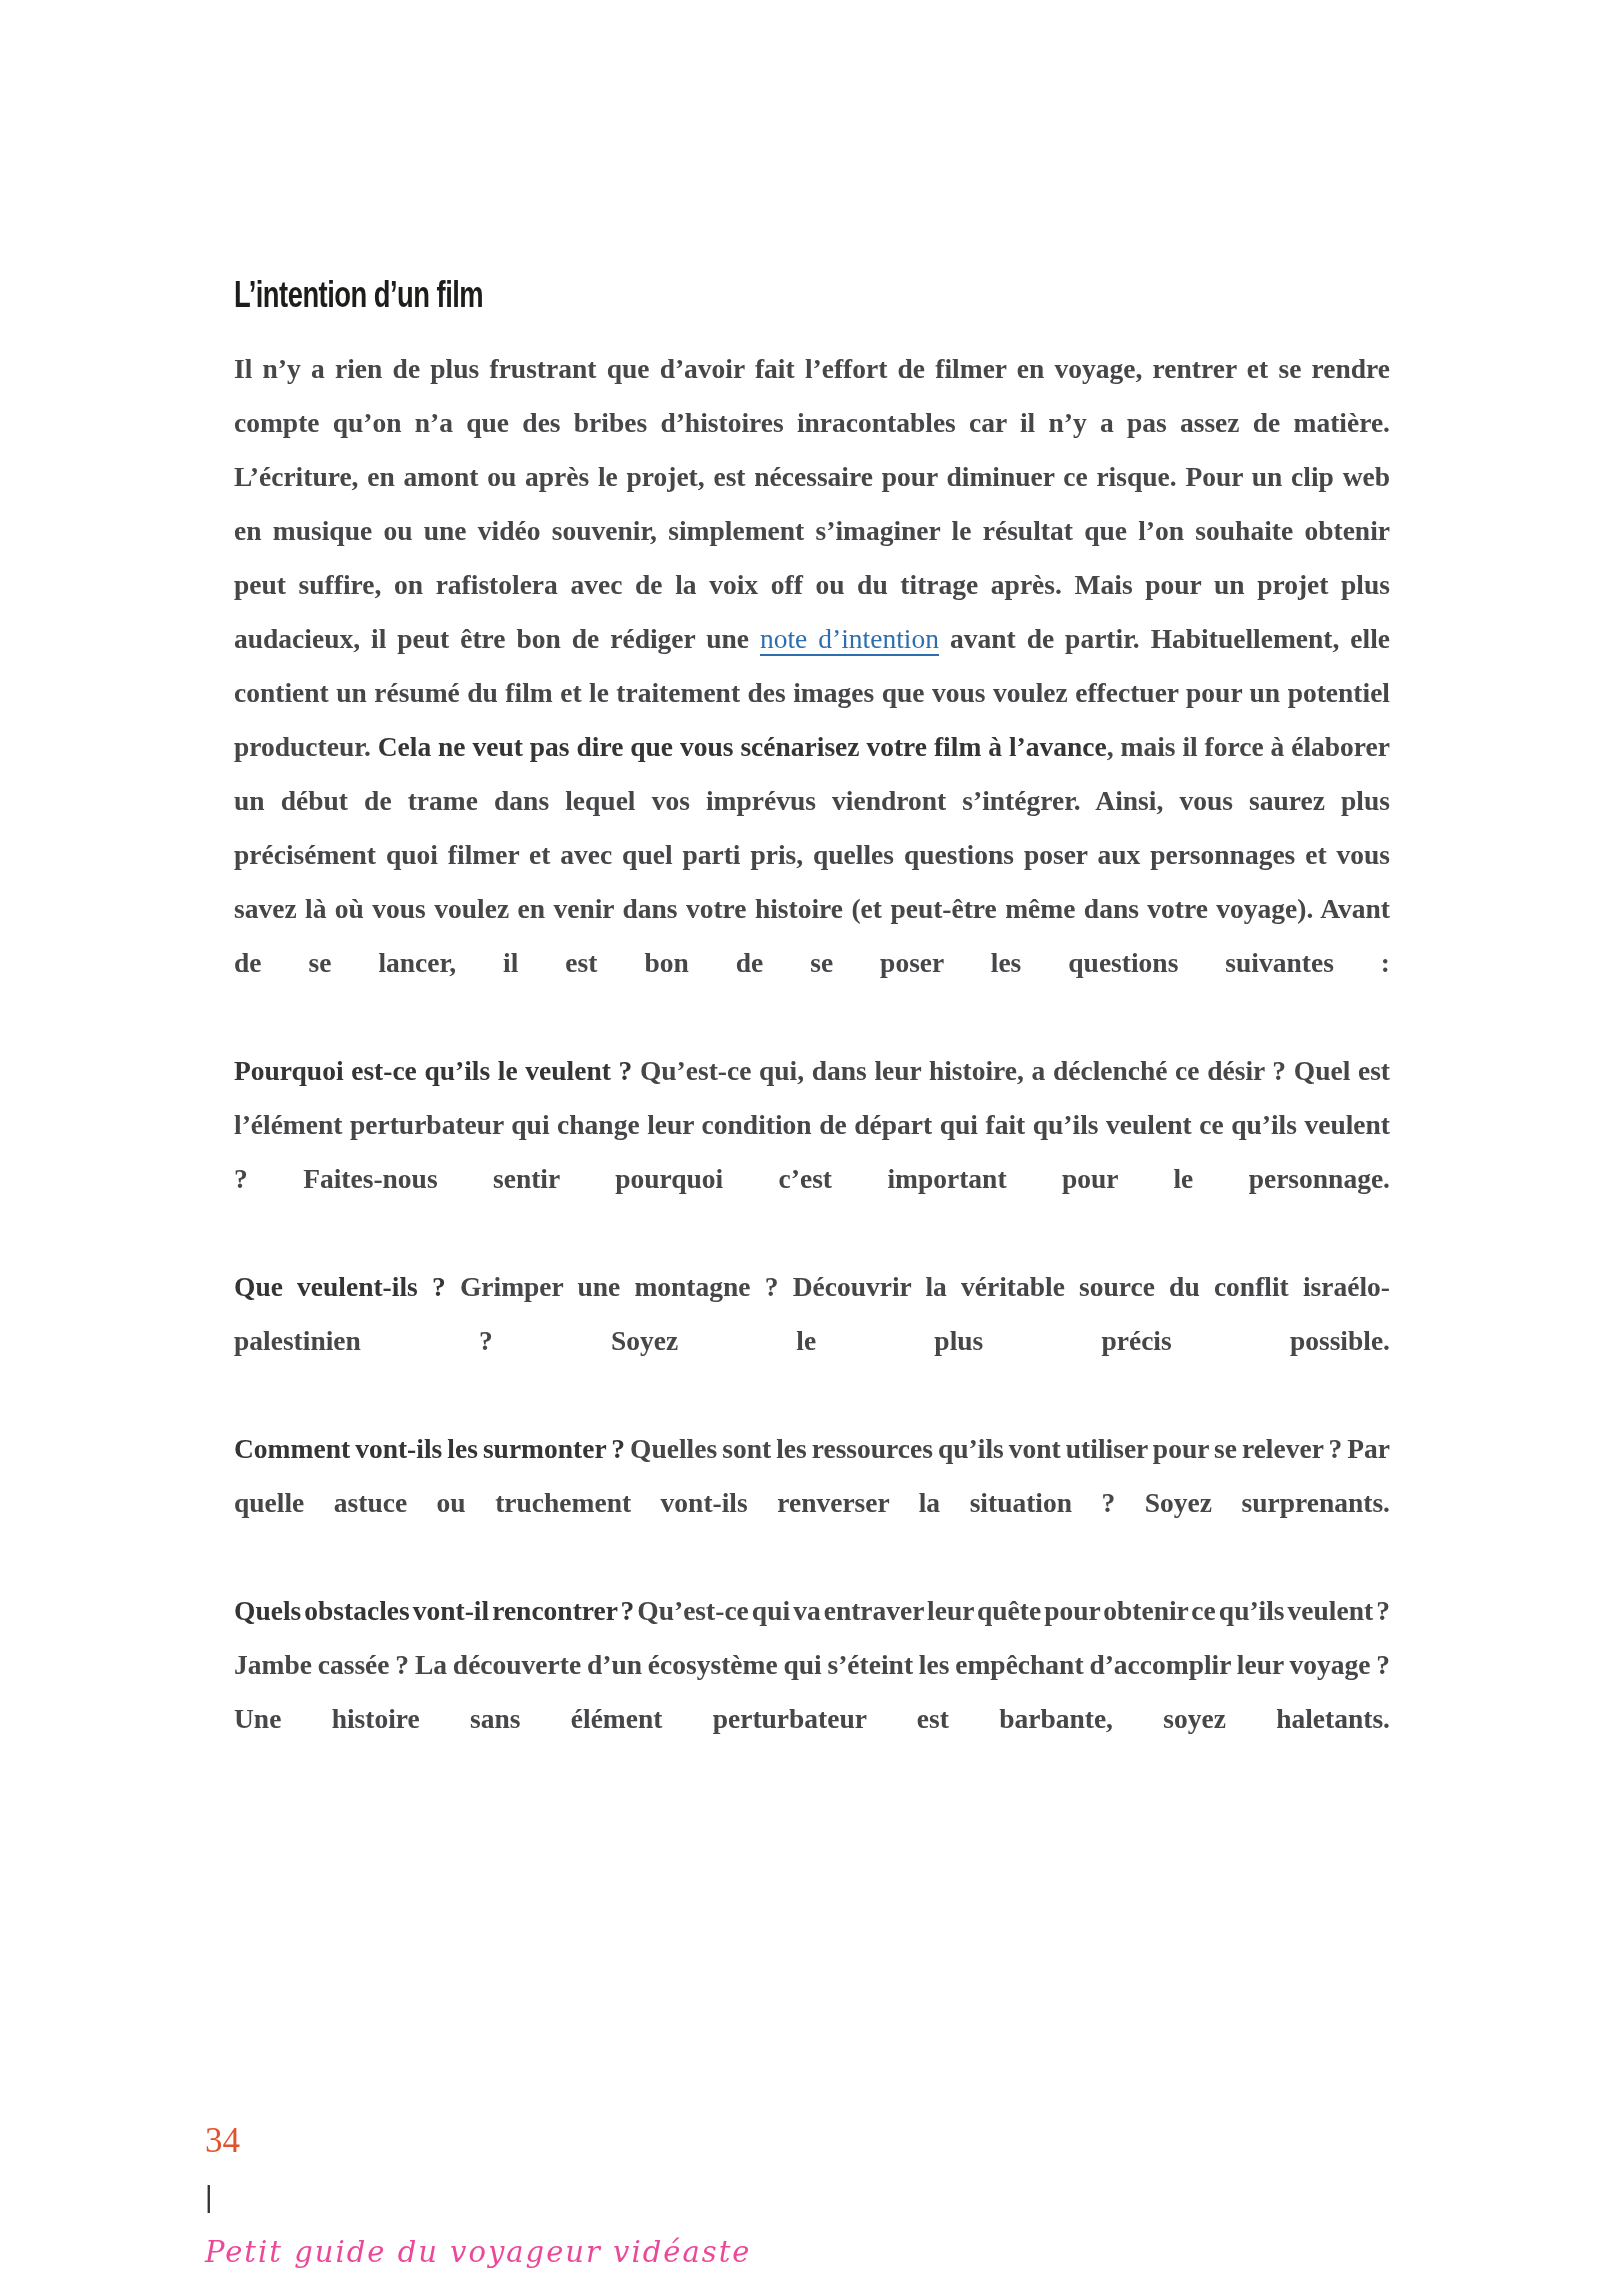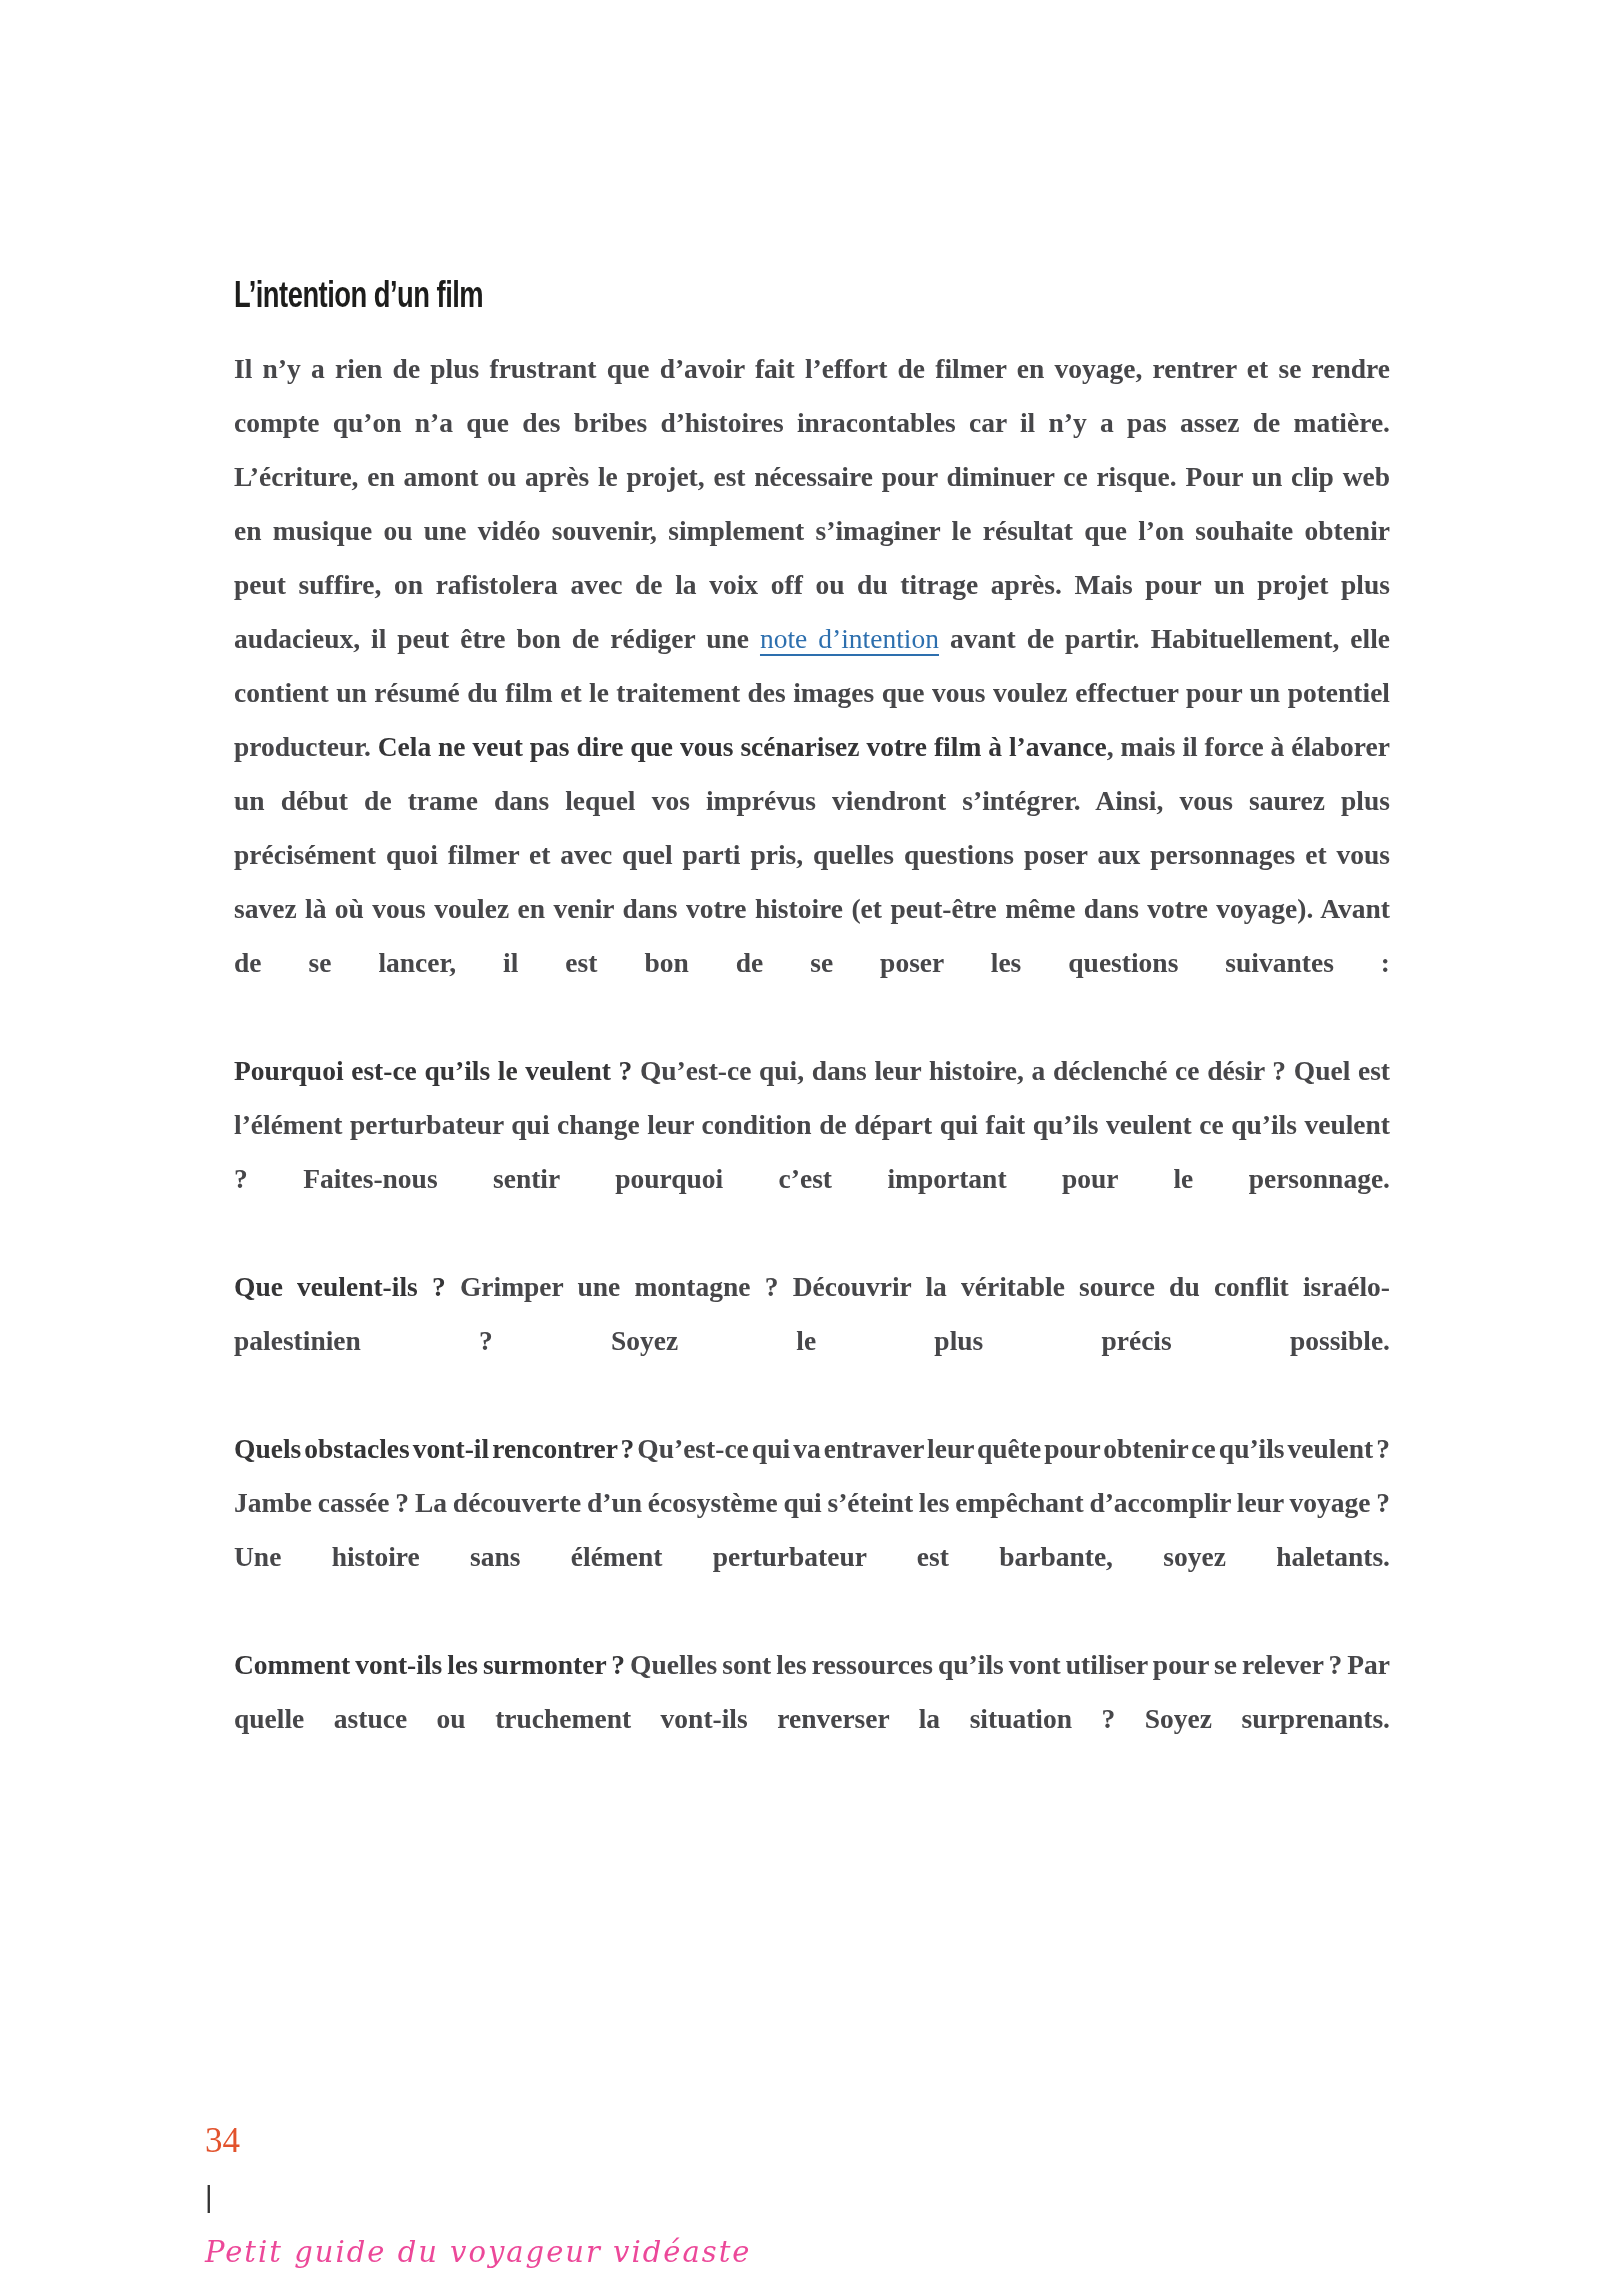--- a/index.html
+++ b/index.html
@@ -92,22 +92,22 @@
 </head>
 <body>
 
 <div id="page">
   <div id="content">
     <h1 class="section-heading">L’intention d’un film</h1>
     <section id="paragraphs">
         <p class="para normal"><span class="normal">Il n’y a rien de plus frustrant que d’avoir fait l’effort de filmer en voyage, rentrer et se rendre compte qu’on n’a que des bribes d’histoires inracontables car il n’y a pas assez de matière. L’écriture, en amont ou après le projet, est nécessaire pour diminuer ce risque. Pour un clip web en musique ou une vidéo souvenir, simplement s’imaginer le résultat que l’on souhaite obtenir peut suffire, on rafistolera avec de la voix off ou du titrage après. Mais pour un projet plus audacieux, il peut être bon de rédiger une </span><a class="link" href="#">note d’intention</a><span class="normal"> avant de partir. Habituellement, elle contient un résumé du film et le traitement des images que vous voulez effectuer pour un potentiel producteur. </span><span class="bold">Cela ne veut pas dire que vous scénarisez votre film à l’avance</span><span class="normal">, mais il force à élaborer un début de trame dans lequel vos imprévus viendront s’intégrer. Ainsi, vous saurez plus précisément quoi filmer et avec quel parti pris, quelles questions poser aux personnages et vous savez là où vous voulez en venir dans votre histoire (et peut-être même dans votre voyage). Avant de se lancer, il est bon de se poser les questions suivantes :</span></p>
         <p class="para normal"><span class="bold">Pourquoi est-ce qu’ils le veulent ? </span><span class="normal">Qu’est-ce qui, dans leur histoire, a déclenché ce désir ? Quel est l’élément perturbateur qui change leur condition de départ qui fait qu’ils veulent ce qu’ils veulent ? Faites-nous sentir pourquoi c’est important pour le personnage.</span></p>
         <p class="para wide"><span class="bold">Que veulent-ils ? </span><span class="normal">Grimper une montagne ? Découvrir la véritable source du conflit israélo-palestinien ? Soyez le plus précis possible.</span></p>
+        <p class="para tight"><span class="bold">Comment vont-ils les surmonter ? </span><span class="normal">Quelles sont les ressources qu’ils vont utiliser pour se relever ? Par quelle astuce ou truchement vont-ils renverser la situation ? Soyez surprenants.</span></p>
         <p class="para tight"><span class="bold">Quels obstacles vont-il rencontrer ? </span><span class="normal">Qu’est-ce qui va entraver leur quête pour obtenir ce qu’ils veulent ? Jambe cassée ? La découverte d’un écosystème qui s’éteint les empêchant d’accomplir leur voyage ? Une histoire sans élément perturbateur est barbante, soyez haletants.</span></p>
-        <p class="para tight"><span class="bold">Comment vont-ils les surmonter ? </span><span class="normal">Quelles sont les ressources qu’ils vont utiliser pour se relever ? Par quelle astuce ou truchement vont-ils renverser la situation ? Soyez surprenants.</span></p>
       </section>
   </div>
 
   <div id="footer">
     <span class="page-number">34</span>
     <span class="footer-sep">|</span>
     <span class="book-title">Petit guide du voyageur vidéaste</span>
   </div>
 </div>
 

